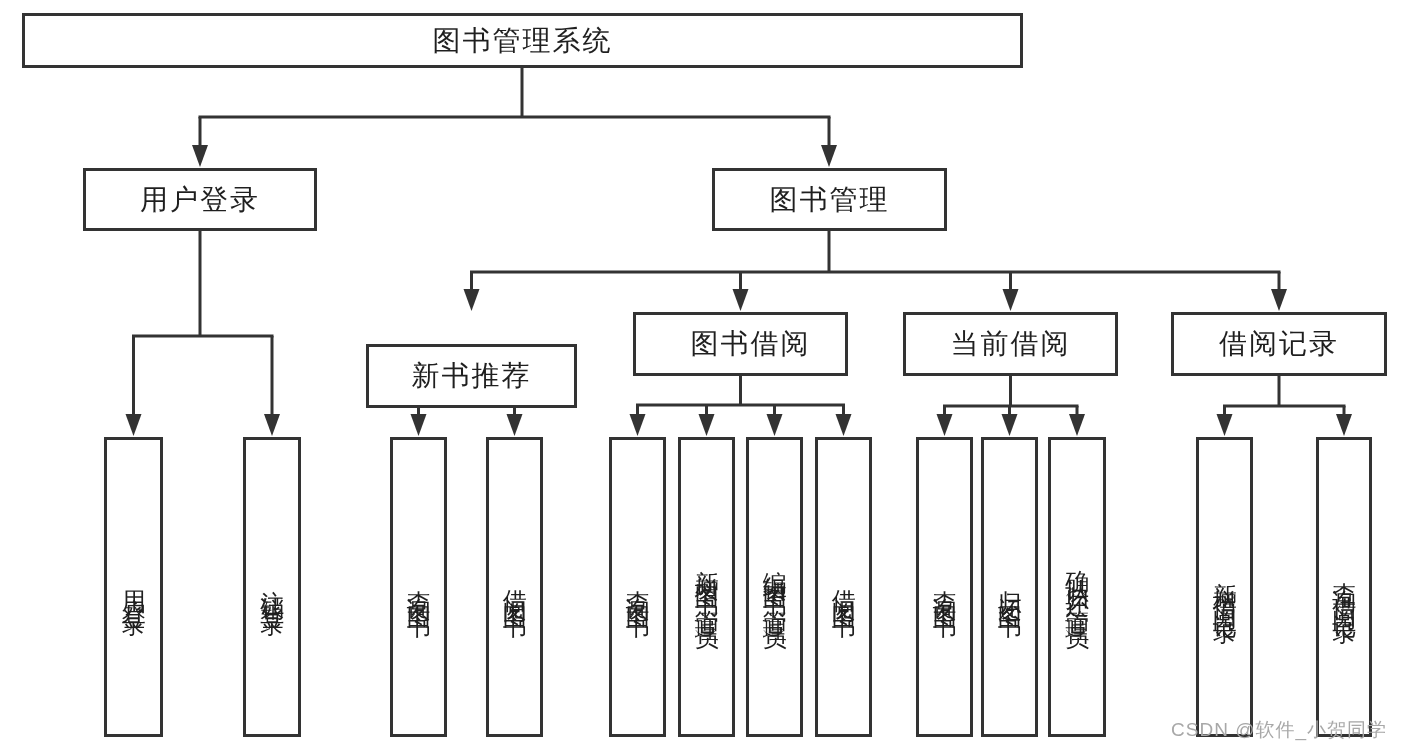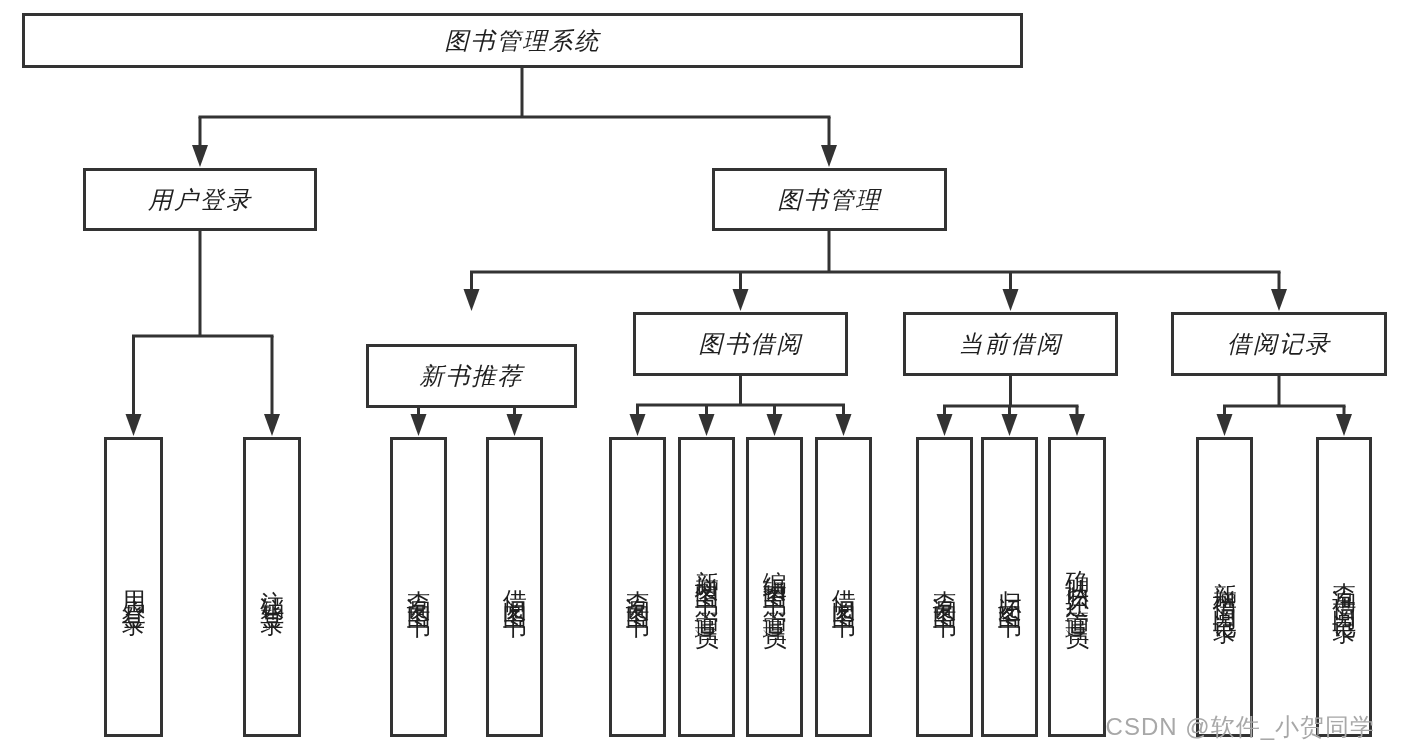--- a/index.html
+++ b/index.html
@@ -31,40 +31,39 @@
   .node {
     position: absolute;
     box-sizing: border-box;
     background: var(--background, #fff);
     border: 3px solid var(--line, #333);
     display: flex;
     align-items: center;
     justify-content: center;
   }
   .label-h {
-    font-size: 24px;
+    font-size: 28px;
     letter-spacing: 2px;
     color: var(--text, #1f1f1f);
     white-space: nowrap;
-    font-style: italic;
   }
   .label-v {
     writing-mode: vertical-rl;
     text-orientation: mixed;
     font-size: 24px;
     letter-spacing: 8px;
     line-height: 1.1;
     color: var(--text, #1f1f1f);
     white-space: nowrap;
   }
   .watermark {
     position: absolute;
-    right: 30px;
+    right: 18px;
     bottom: 4px;
-    font-size: 24px;
+    font-size: 19px;
     color: var(--watermark, #a8a8a8);
     letter-spacing: 1px;
     z-index: 5;
     white-space: nowrap;
   }
 </style>
 </head>
 <body>
 
 <div class="canvas">

